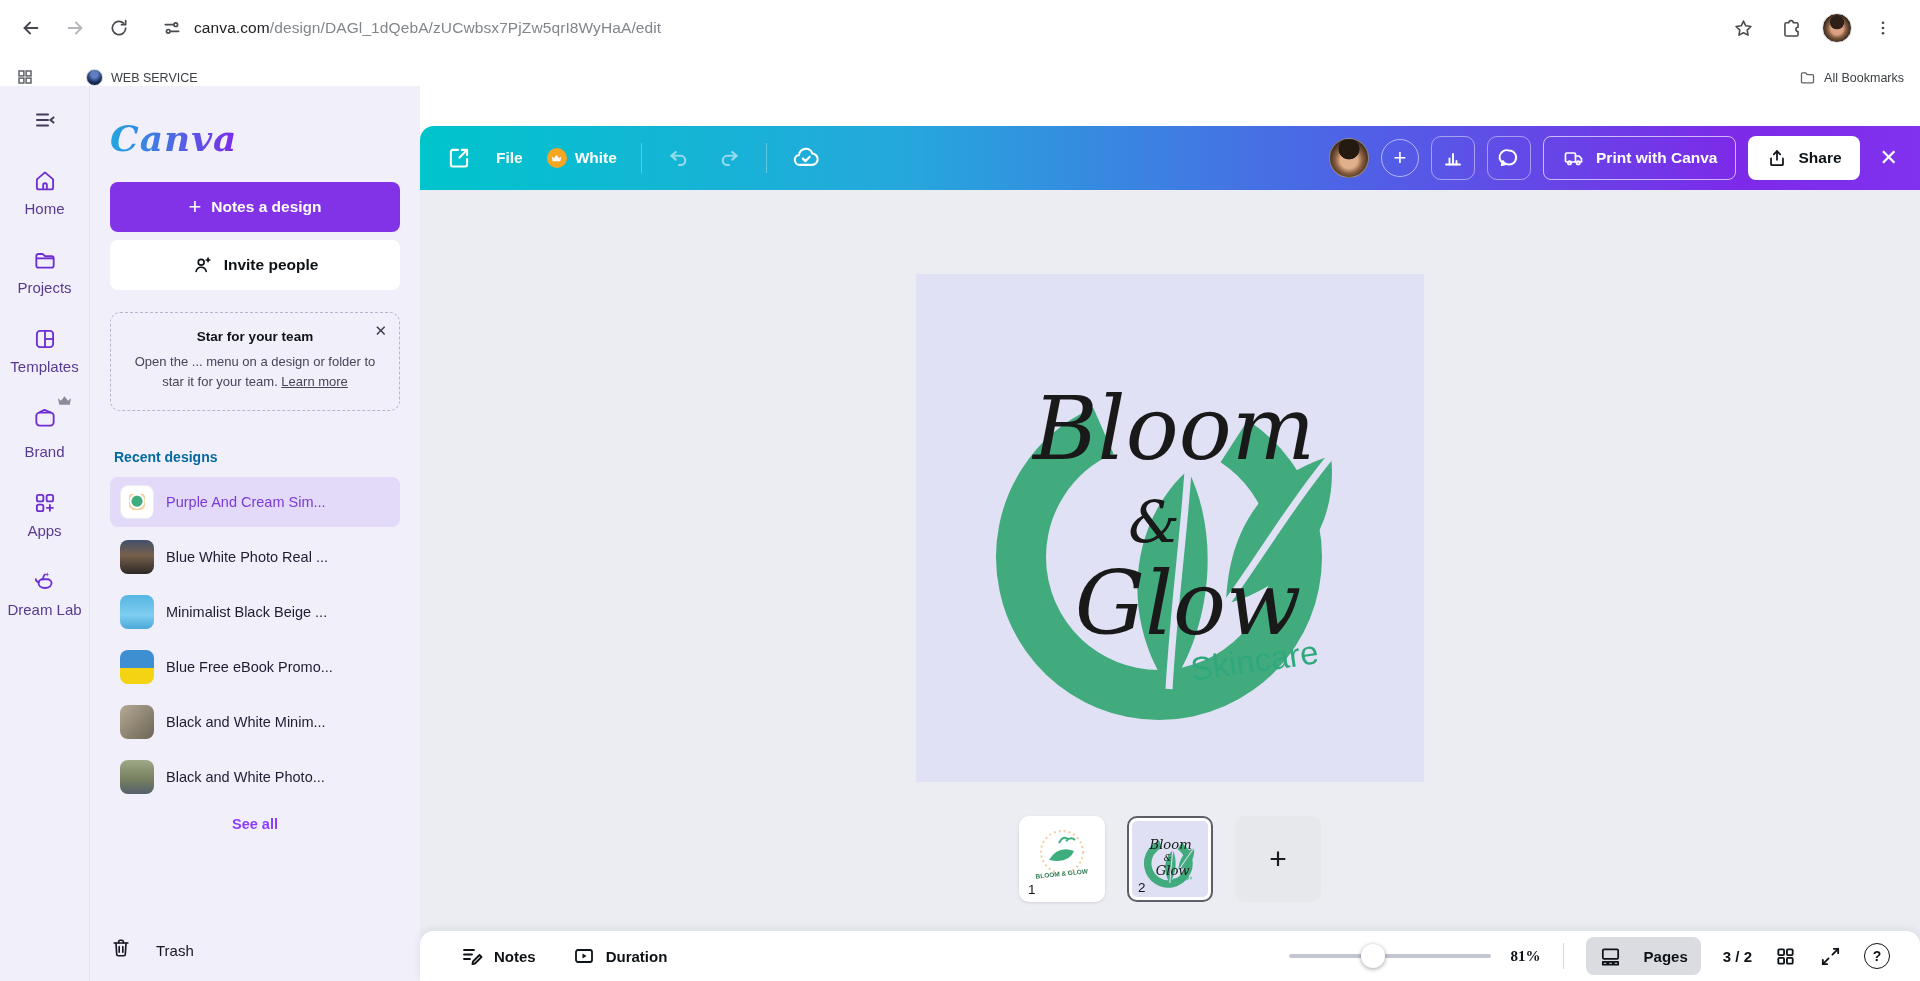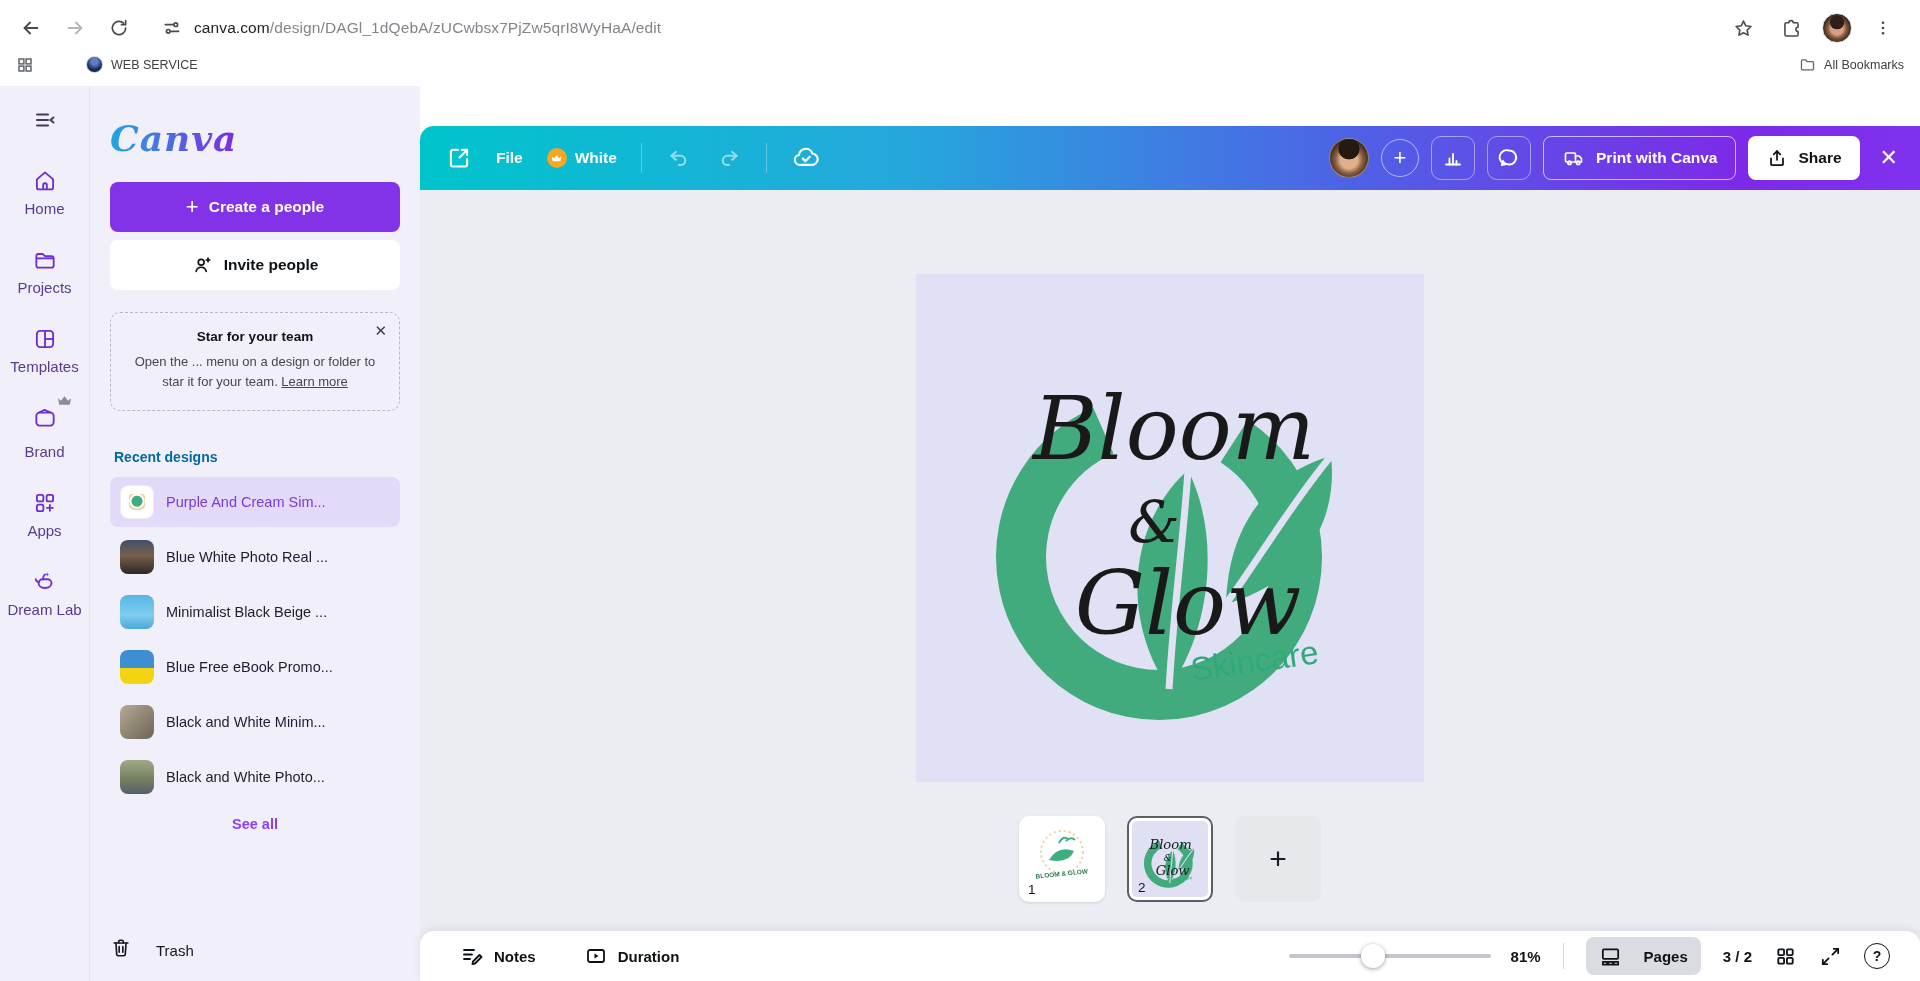--- a/index.html
+++ b/index.html
@@ -12,21 +12,21 @@
   .nav-ic { width:34px; height:34px; border-radius:50%; display:flex; align-items:center; justify-content:center; color:#474a4e; flex:0 0 auto; }
   .nav-ic.dim { color:#b4b6ba; }
   .urlwrap { flex:1; display:flex; align-items:center; gap:12px; padding-left:16px; }
   .url-text { font-size:15.5px; color:#202124; letter-spacing:.1px; }
   .url-text .path { color:#80868b; }
   .chrome-right { display:flex; align-items:center; gap:14px; padding-right:6px; }
   .avatar-sm { width:30px; height:30px; border-radius:50%;
     background: radial-gradient(circle at 50% 30%, #2e2018 0 28%, transparent 30%),
                 radial-gradient(circle at 50% 52%, #d9a181 0 30%, #845c40 46%, #33241b 70%);
     border:1px solid #e3e3e3; }
-  .bookmarks { height:30px; display:flex; align-items:flex-start; padding:0 16px; gap:10px; }
+  .bookmarks { height:30px; display:flex; align-items:flex-end; padding:0 16px; gap:10px; }
   .bm-item { display:flex; align-items:center; gap:8px; font-size:12.5px; color:#3c4043; margin-left:42px; }
   .favicon { width:17px; height:17px; border-radius:50%;
     background: radial-gradient(circle at 50% 30%, #5d7ec0 0 25%, #1d2d5e 60%, #0a142e 100%);
     border:1px solid #cfd1d4; }
   .bm-right { margin-left:auto; display:flex; align-items:center; gap:8px; font-size:12.5px; color:#3c4043; }
 
   
   .app { position:absolute; top:86px; left:0; width:1920px; height:895px; display:flex; }
 
   
@@ -105,28 +105,28 @@
   .pt1 { background:#fff; box-shadow:0 1px 3px rgba(20,20,40,.12); }
   .pt2 { background:#fff; border:2px solid #5e5e66; padding:3px; }
   .pt2 .inner { width:100%; height:100%; border-radius:5px; background:#dfe0f3; overflow:hidden; }
   .pnum { position:absolute; left:9px; bottom:5px; font-size:13.5px; color:#12121a; }
   .addpage { width:86px; height:86px; border-radius:10px; background:#e7e8ec; display:flex; align-items:center; justify-content:center;
     font-size:30px; font-weight:300; color:#1a1a22; cursor:pointer; }
 
   .statusbar { position:absolute; left:0; right:0; bottom:0; height:50px; background:#fff;
     border-radius:14px 14px 0 0; box-shadow:0 -2px 8px rgba(30,30,60,.08);
     display:flex; align-items:center; padding:0 30px 0 40px; color:#0d1216; }
-  .sb-left { display:flex; align-items:center; gap:48px; }
+  .sb-left { display:flex; align-items:center; gap:36px; }
   .sb-item { display:flex; align-items:center; gap:10px; font-size:15px; font-weight:bold; cursor:pointer; }
   .sb-right { margin-left:auto; display:flex; align-items:center; gap:22px; }
   .slider { width:200px; height:4px; background:#c3c6cf; border-radius:2px; position:relative; cursor:pointer; }
   .slider .dot-end { position:absolute; right:-2px; top:0; width:4px; height:4px; border-radius:50%; background:#c3c6cf; }
   .slider .knob { position:absolute; left:42%; top:50%; transform:translate(-50%,-50%); width:24px; height:24px;
     background:#fff; border-radius:50%; box-shadow:0 1px 4px rgba(20,20,40,.4); cursor:grab; }
-  .zoom-val { font-size:15px; font-weight:bold; }
+  .zoom-val { font-size:15px; font-weight:bold;font-family:Liberation Serif, serif; }
   .sb-div { width:1px; height:26px; background:#d7d9df; }
   .pages-pill { height:38px; background:#dadce2; border-radius:8px; display:flex; align-items:center; gap:22px;
     padding:0 13px; font-size:15px; font-weight:bold; cursor:pointer; }
   .pcount { font-size:15px; font-weight:bold; }
   .icon-btn { display:flex; align-items:center; justify-content:center; cursor:pointer; color:#0d1216; }
   .help-c { width:26px; height:26px; border-radius:50%; border:1.7px solid #0d1216; display:flex; align-items:center; justify-content:center;
     font-size:14px; font-weight:bold; cursor:pointer; }
 
   svg { display:block; }
 </style>
@@ -272,21 +272,21 @@
         </svg>
       <span>Dream Lab</span>
     </div>
   </div>
 
   <div class="sidebar">
     <div class="canva-logo">Canva</div>
 
     <button class="btn-create">
       <span class="plus">+</span>
-      <span>Create a people</span>
+      <span>Notes a design</span>
     </button>
 
     <button class="btn-invite">
       <svg width="22" height="22" viewBox="0 0 24 24" fill="none" stroke="#0d1216" stroke-width="1.8" stroke-linecap="round" stroke-linejoin="round">
           <circle cx="10" cy="9" r="3.2"></circle>
           <path d="M4.5 19c.6-3 2.8-4.6 5.5-4.6S14.9 16 15.5 19"></path>
           <path d="M17.5 4.5v4"></path>
           <path d="M15.5 6.5h4"></path>
         </svg>
       <span>Invite people</span>

